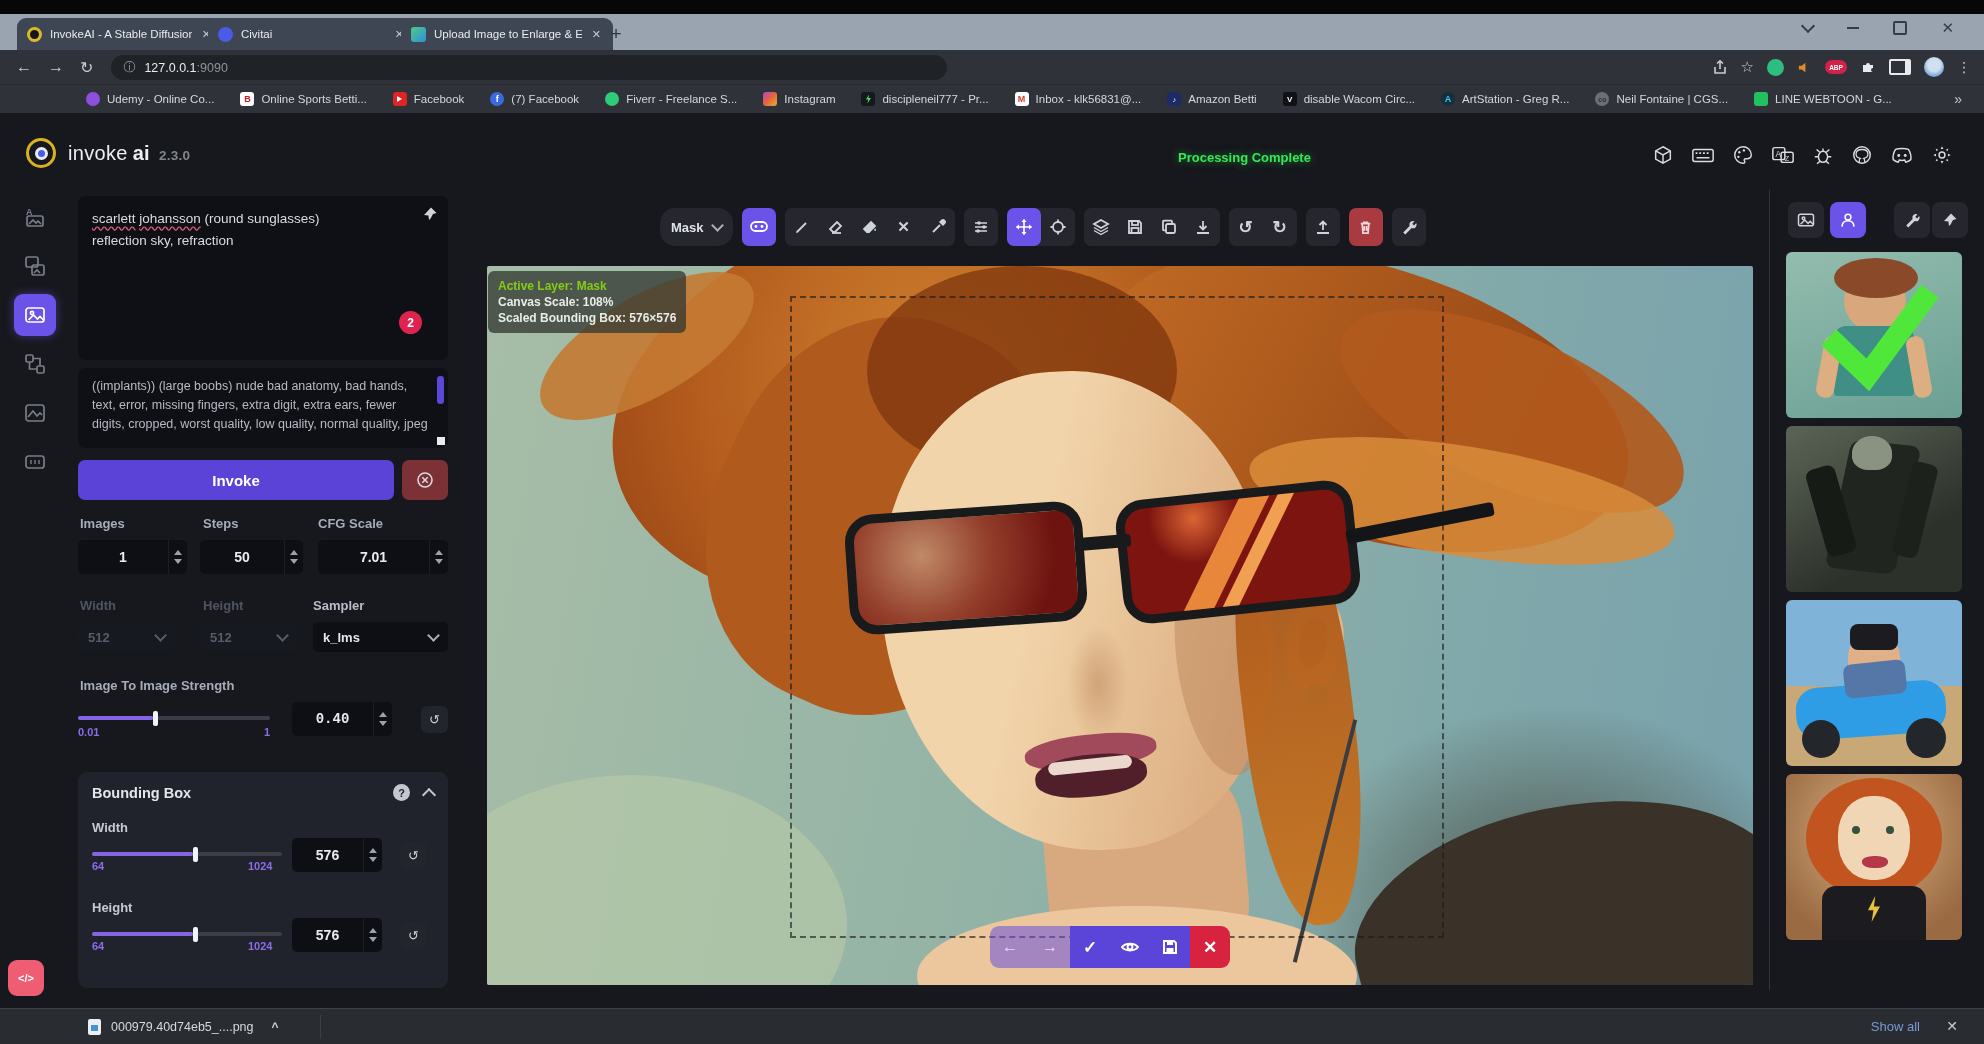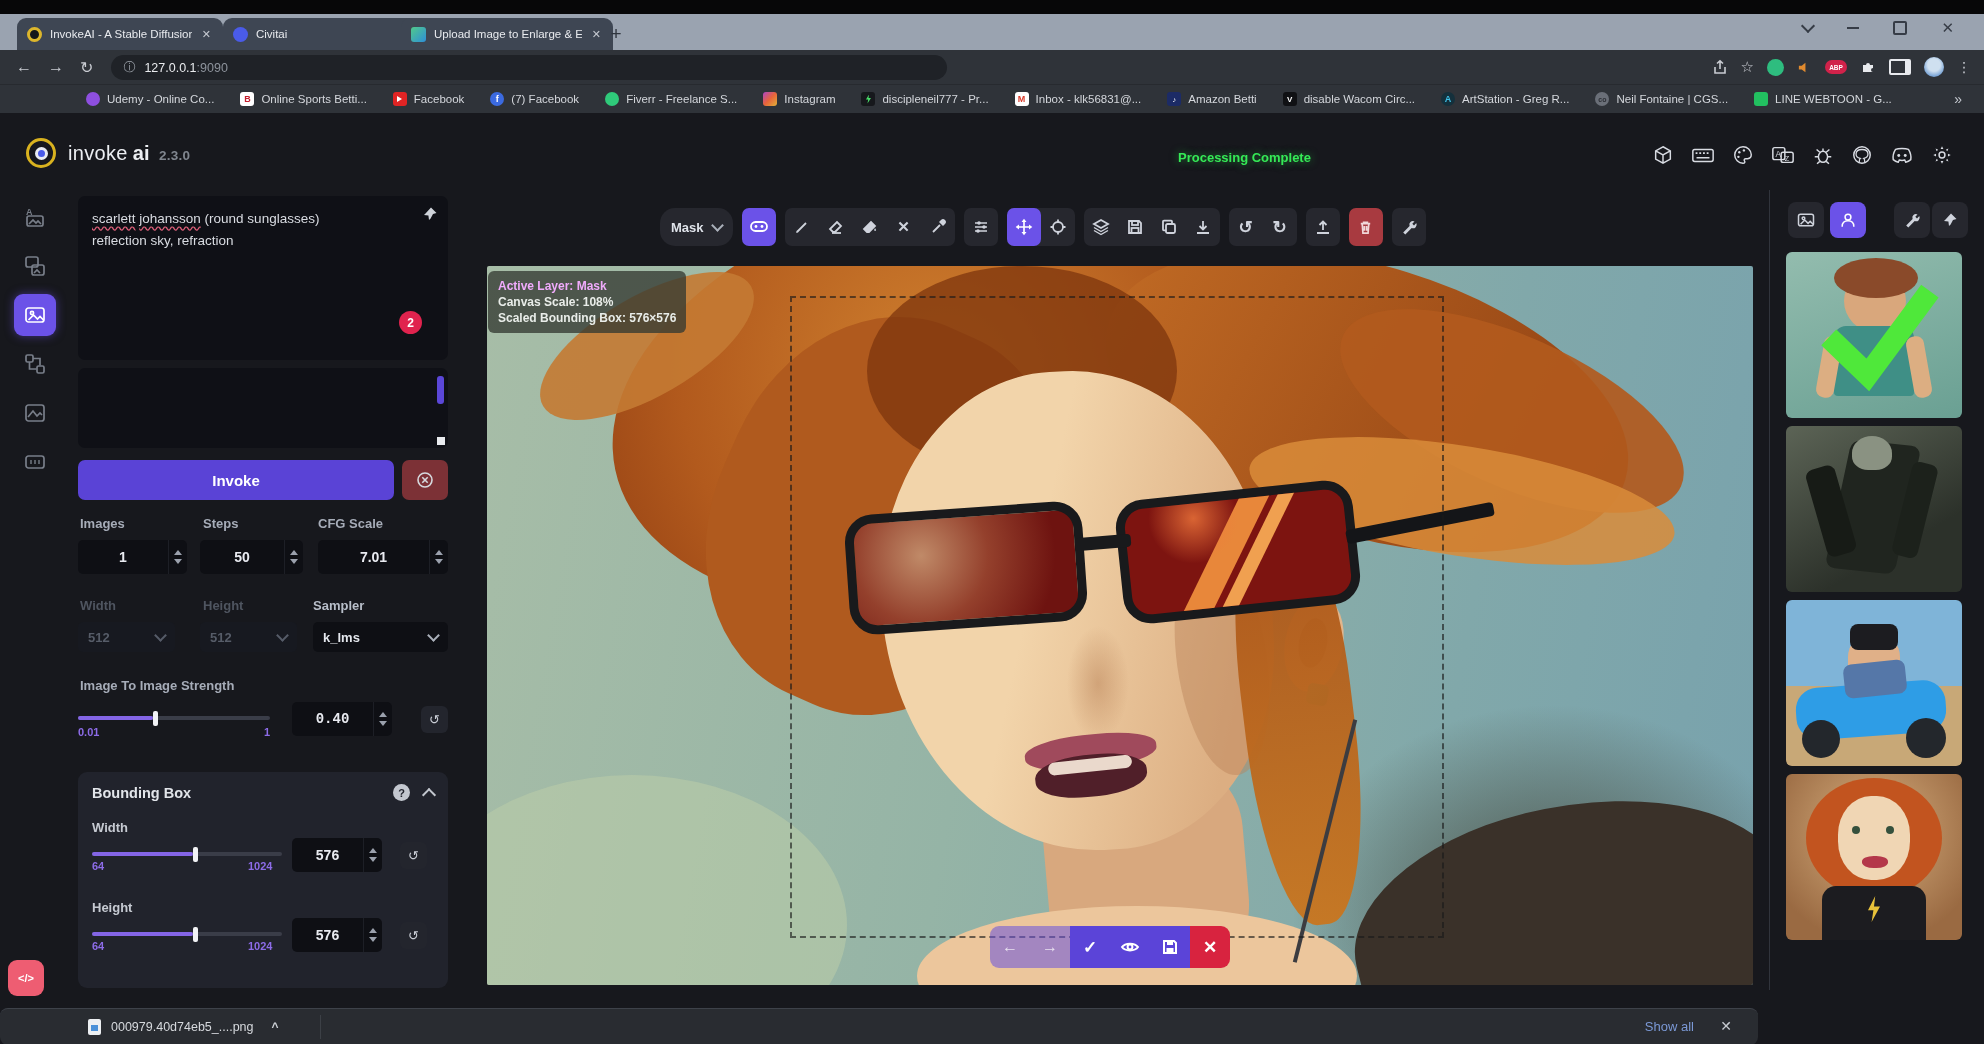--- a/index.html
+++ b/index.html
@@ -133,21 +133,21 @@
     display:flex;align-items:center;justify-content:center;margin-right:14px;}
   .chev-up{width:8px;height:8px;border-right:2px solid #c3c7cf;border-bottom:2px solid #c3c7cf;transform:rotate(-135deg);margin-top:4px;}
   .bb-lbl{position:absolute;font-size:13px;font-weight:bold;color:#c6cad2;}
 
   
   #canvas-image{left:487px;top:266px;width:1266px;height:719px;border-radius:2px;overflow:hidden;
     background:linear-gradient(100deg,#a7bda7 0%,#95b4a6 40%,#81a8aa 75%,#78a2ad 100%);}
   .art{position:absolute;}
   #dashedbox{left:790px;top:296px;width:654px;height:642px;border:2px dashed rgba(25,25,25,.62);box-sizing:border-box;}
   #overlayinfo{left:488px;top:271px;background:rgba(52,58,50,.78);border-radius:6px;padding:7px 10px;line-height:16px;}
-  #overlayinfo .l1{color:#f0abfc;font-size:12px;font-weight:bold;}
+  #overlayinfo .l1{color:#84cc16;font-size:12px;font-weight:bold;}
   #overlayinfo .ln{color:#e9ede9;font-size:12px;font-weight:bold;}
 
   #cvtoolbar{left:660px;top:208px;display:flex;gap:9px;align-items:center;height:38px;}
   .tbgroup{background:#26272e;border-radius:7px;display:flex;height:38px;align-items:center;}
   .tbtn{width:34px;height:38px;display:flex;align-items:center;justify-content:center;}
   .tbtn svg{stroke:#cfd3dc;fill:none;stroke-width:1.8;}
   .tbtn .gl{color:#cfd3dc;font-size:15px;font-weight:bold;}
   .tbtn.purple{background:#6b52e8;border-radius:7px;}
   .tbtn.purple svg{stroke:#fff;}
   .tbtn.red{background:#a83a40;border-radius:7px;}
@@ -169,21 +169,21 @@
   .gbtn{position:absolute;width:36px;height:36px;background:#26272e;border-radius:8px;
     display:flex;align-items:center;justify-content:center;}
   .gbtn svg{stroke:#cfd3dc;fill:none;stroke-width:1.8;}
   .gbtn.active{background:#6b52e8;}
   .gbtn.active svg{stroke:#fff;}
   .thumb{position:absolute;left:1786px;width:176px;height:166px;border-radius:6px;overflow:hidden;}
 
   
   #consolebtn{left:8px;top:960px;width:36px;height:36px;background:#ee5d72;border-radius:9px;
     display:flex;align-items:center;justify-content:center;color:#fff;font-size:11px;font-weight:bold;}
-  #dlbar{left:0;top:1008px;width:1758px;height:36px;background:#292c31;border-top:1px solid #3e424a;border-radius:8px;}
+  #dlbar{left:0;top:1008px;width:1984px;height:36px;background:#292c31;border-top:1px solid #3e424a;}
   #dlitem{position:absolute;left:88px;top:0;height:36px;display:flex;align-items:center;gap:10px;}
   .dlfico{width:13px;height:16px;background:#eceff2;border-radius:2px;position:relative;}
   .dlfico::after{content:"";position:absolute;left:3px;top:6px;width:7px;height:6px;background:#4a90d8;}
   #dlname{color:#d6d9dd;font-size:12.5px;}
   #dlcaret{color:#cfd3d8;font-size:12px;font-weight:bold;margin-left:8px;}
   #dlsep{position:absolute;left:320px;top:6px;width:1px;height:24px;background:#3c4046;}
   #showall{position:absolute;right:64px;top:10px;color:#7b99d6;font-size:13px;}
   #dlclose{position:absolute;right:26px;top:9px;color:#c8ccd2;font-size:14px;}
 </style>
 </head>
@@ -192,21 +192,21 @@
 <div id="stage">
 
   <div class="abs" id="topstrip"></div>
 
   <div class="abs" id="tabbar">
     <div class="tab" style="left:17px;width:186px;">
       <span class="fav fav-invoke"></span>
       <span class="title">InvokeAI - A Stable Diffusion Too</span>
       <span class="x">✕</span>
     </div>
-    <div class="tab" style="left:223px;width:188px;">
+    <div class="tab" style="left:208px;width:188px;">
       <span class="fav fav-civitai"></span>
       <span class="title" style="flex:1;">Civitai</span>
       <span class="x">✕</span>
     </div>
     <div class="tab" style="left:401px;width:192px;">
       <span class="fav fav-upload"></span>
       <span class="title">Upload Image to Enlarge &amp; Enha</span>
       <span class="x">✕</span>
     </div>
     <div class="newtab" style="left:604px;">+</div>
@@ -395,20 +395,21 @@
     <div>reflection sky, refraction</div>
     <span id="pin">
         <svg width="16" height="16" viewBox="0 0 16 16">
           <path d="M9 1.5 L14.5 7 L11 8 L8.6 12.6 L7 14 L6.4 9.6 L2 9 L3.5 7.4 Z" fill="#cfd3da"></path>
         </svg>
       </span>
     <span id="badge2">2</span>
   </div>
 
   <div class="abs" id="negbox">
+    <div>((implants)) (large boobs) nude bad anatomy, bad hands, text, error, missing fingers, extra digit, extra ears, fewer digits, cropped, worst quality, low quality, normal quality, jpeg</div>
     <span id="negscroll"></span>
     <span id="negresize"></span>
   </div>
 
   <div class="abs" id="invokebtn">Invoke</div>
   <div class="abs" id="cancelbtn">
     <svg width="18" height="18" viewBox="0 0 18 18">
         <circle cx="9" cy="9" r="7" stroke="#d6d9de" fill="none" stroke-width="1.6"></circle>
         <path d="M6.3 6.3 L11.7 11.7 M11.7 6.3 L6.3 11.7" stroke="#d6d9de" stroke-width="1.6"></path>
       </svg>

